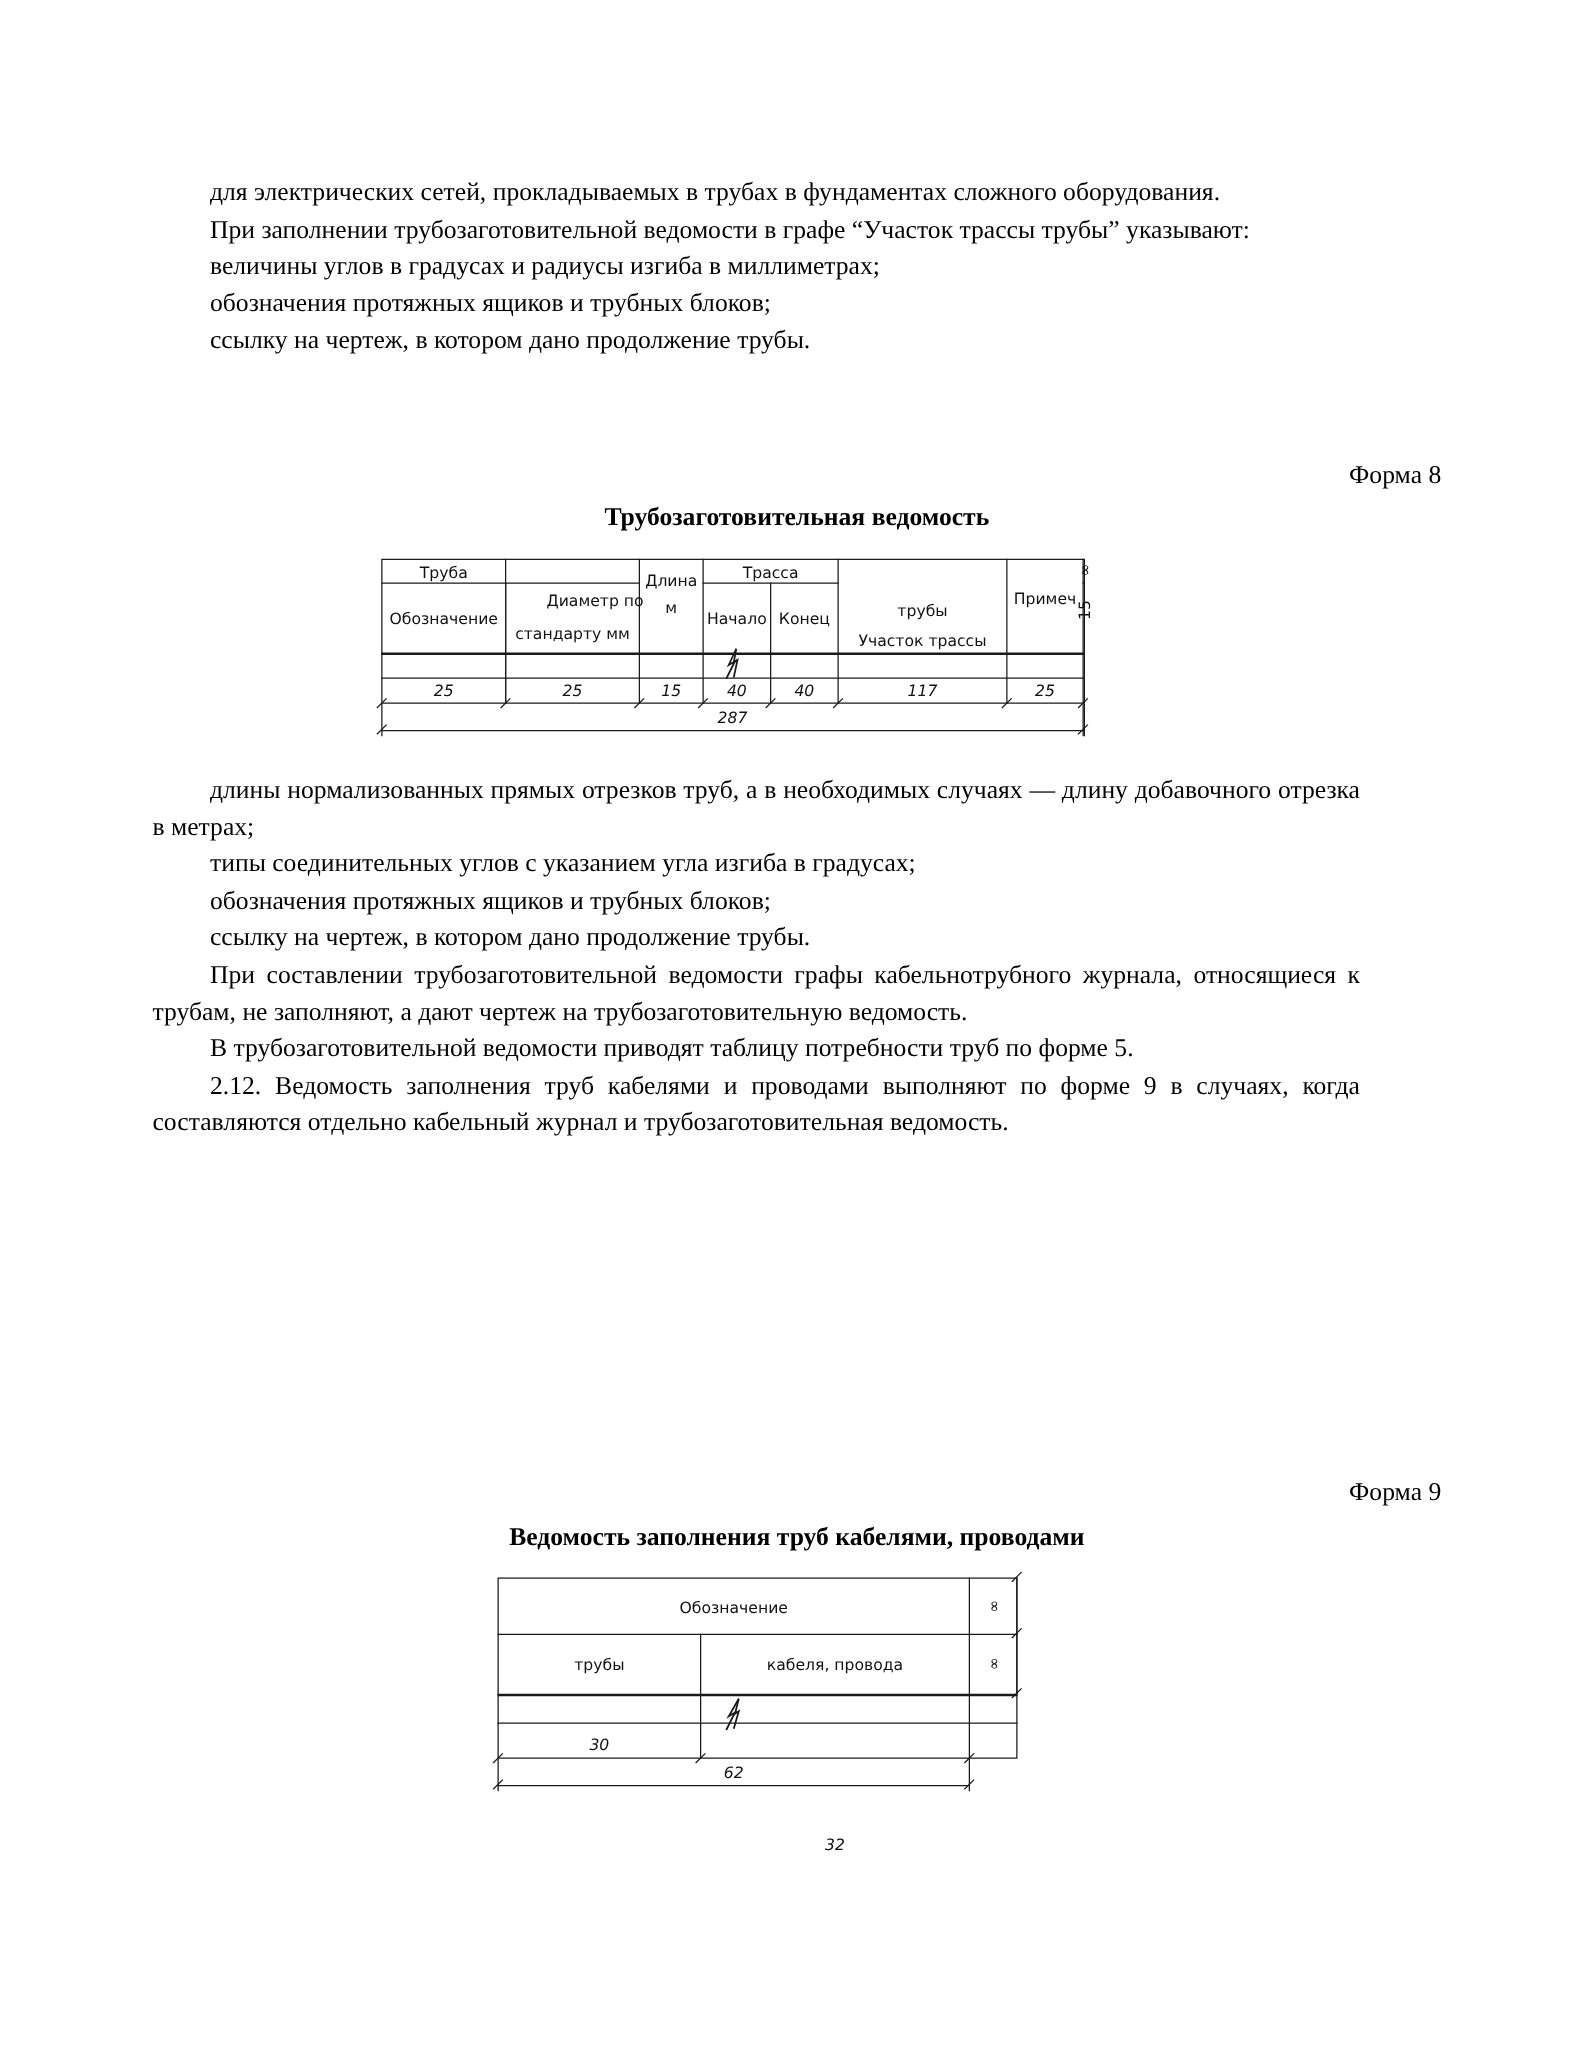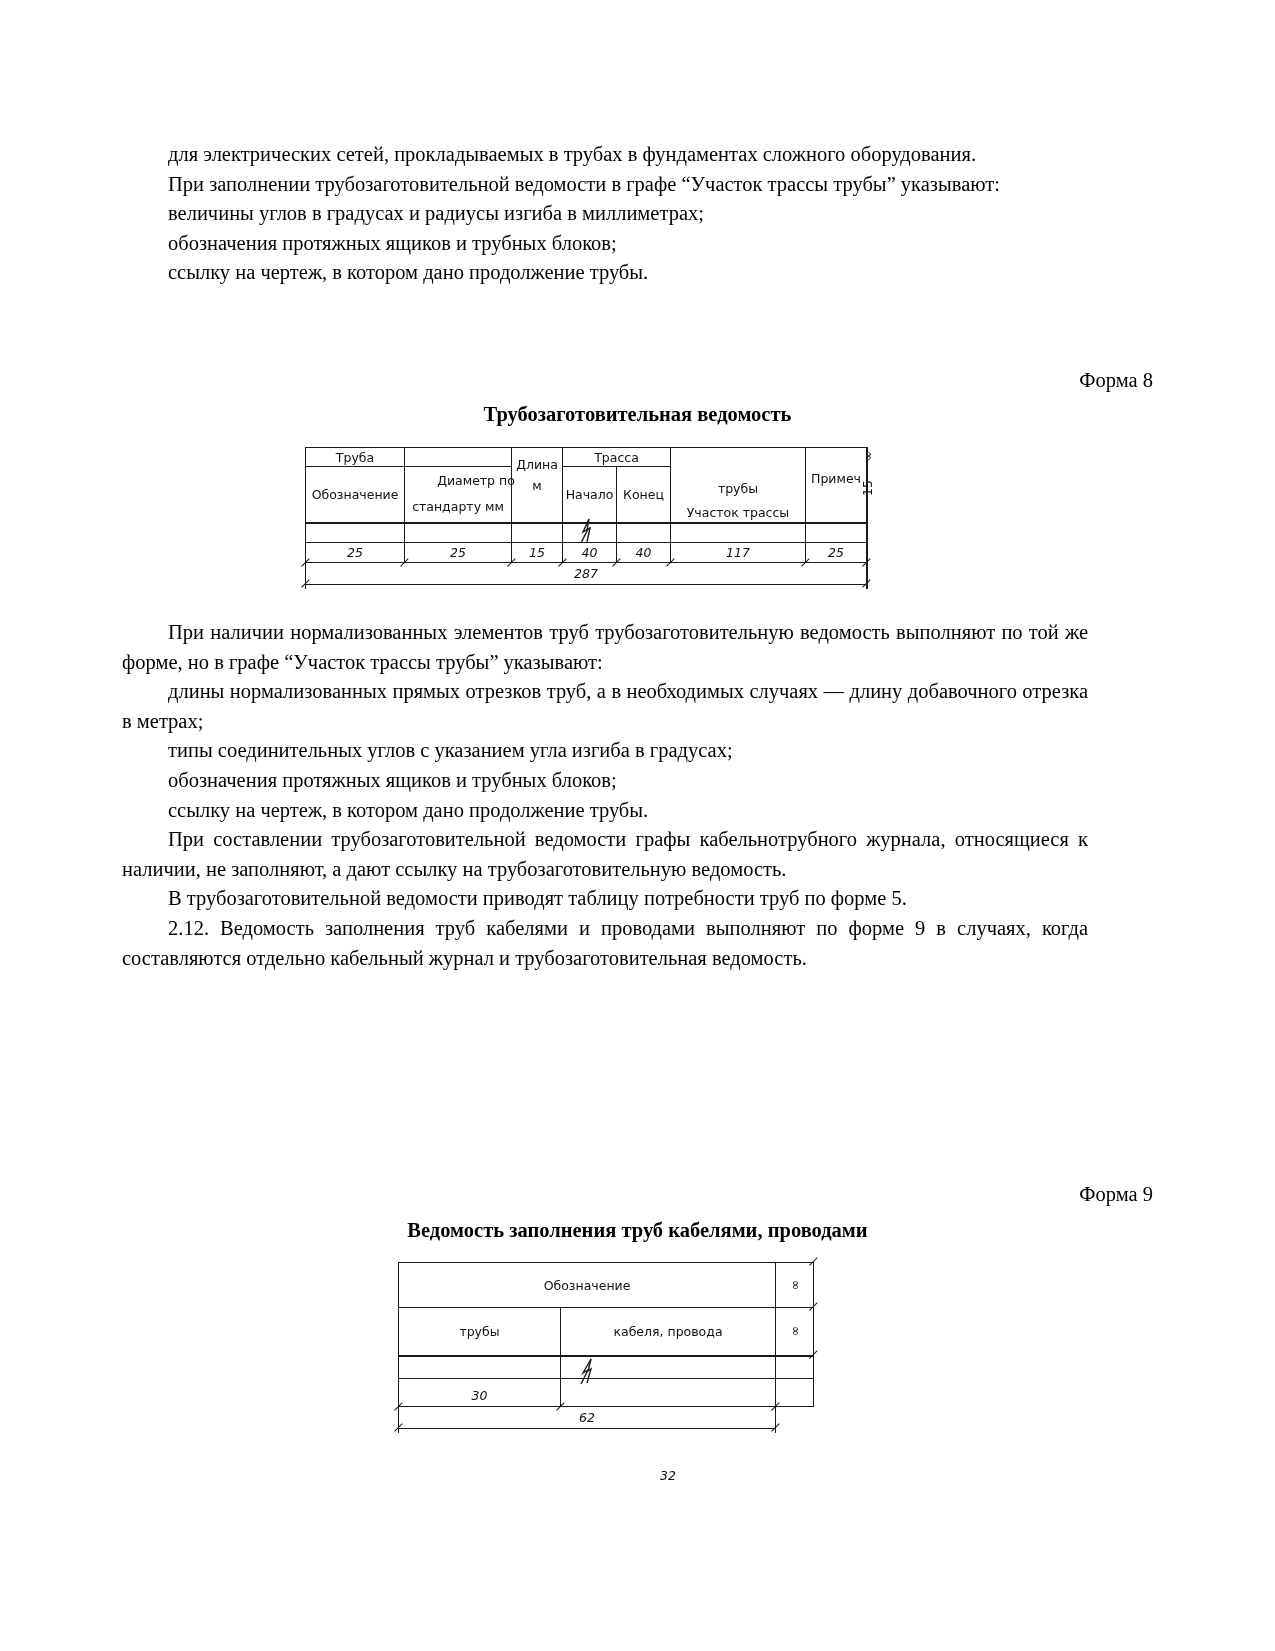--- a/index.html
+++ b/index.html
@@ -218,26 +218,25 @@
 
     <div class="dimline" style="left:305px; top:584px; width:563px;"></div>
     <div class="tick" style="left:300px; top:583px;"></div>
     <div class="tick" style="left:861px; top:583px;"></div>
     <div class="dimnum" style="left:526px; top:566px; width:120px;">287</div>
 
     <div class="ext" style="left:866px; top:563px; height:26px;"></div>
   </div>
 
   <div class="body-text" style="top:618px;">
-    <p class="indent">При наличии нормализованных элементов труб трубозаготовительную ведомость выполняют по той же форме, но в графе “Участок трассы трубы” указывают:</p>
     <p class="indent">длины нормализованных прямых отрезков труб, а в необходимых случаях — длину добавочного отрезка в метрах;</p>
     <p class="indent nojust">типы соединительных углов с указанием угла изгиба в градусах;</p>
     <p class="indent nojust">обозначения протяжных ящиков и трубных блоков;</p>
     <p class="indent nojust">ссылку на чертеж, в котором дано продолжение трубы.</p>
-    <p class="indent">При составлении трубозаготовительной ведомости графы кабельнотрубного журнала, относящиеся к наличии, не заполняют, а дают ссылку на трубозаготовительную ведомость.</p>
+    <p class="indent">При составлении трубозаготовительной ведомости графы кабельнотрубного журнала, относящиеся к трубам, не заполняют, а дают чертеж на трубозаготовительную ведомость.</p>
     <p class="indent nojust">В трубозаготовительной ведомости приводят таблицу потребности труб по форме 5.</p>
     <p class="indent">2.12. Ведомость заполнения труб кабелями и проводами выполняют по форме 9 в случаях, когда составляются отдельно кабельный журнал и трубозаготовительная ведомость.</p>
   </div>
 
   <div class="form-label" style="top:1180px;">Форма 9</div>
   <div class="form-title" style="top:1216px;">Ведомость заполнения труб кабелями, проводами</div>
 
   <div class="drawing" style="left:0; top:0; width:1275px; height:1651px;">
 
     <div class="tbl" style="left:398px; top:1262px; width:416px; height:145px;"></div>

